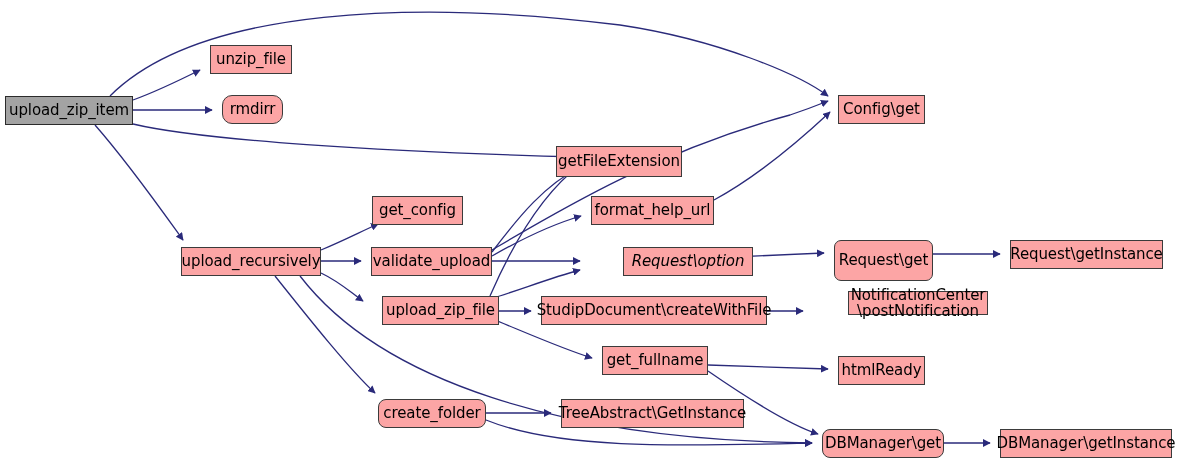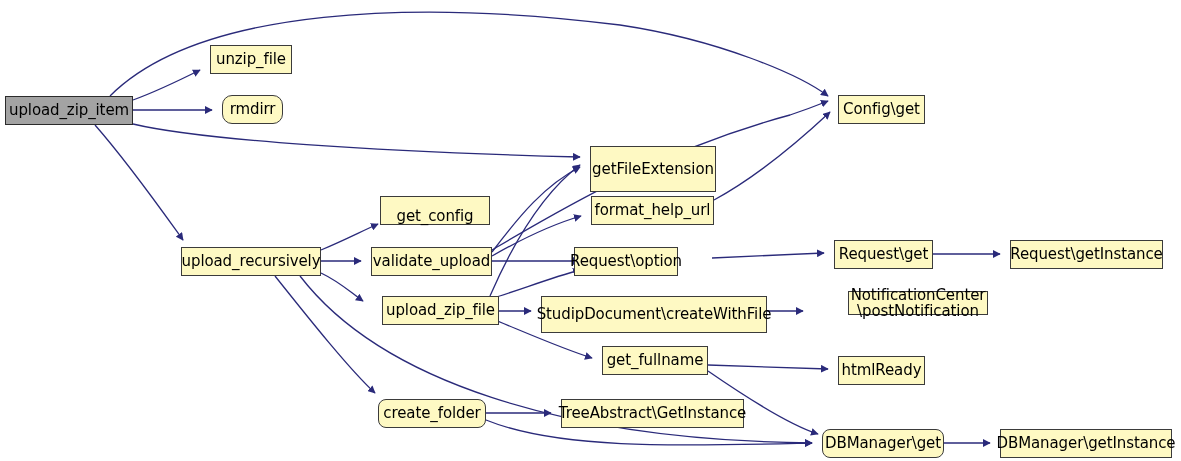--- a/index.html
+++ b/index.html
@@ -21,21 +21,21 @@
     position: absolute;
     left: 0;
     top: 0;
     width: 1181px;
     height: 461px;
   }
   .node {
     position: absolute;
     box-sizing: border-box;
     border: 1px solid #3b3b3b;
-    background: #fef9c3;
+    background: #fca5a5;
     color: #000000;
     font-size: 15px;
     line-height: 1.08;
     display: flex;
     align-items: center;
     justify-content: center;
     text-align: center;
     white-space: pre;
     z-index: 5;
     letter-spacing: -0.1px;
@@ -87,32 +87,32 @@
         <path d="M 486,413 L 551,413" fill="none" stroke="#2a2a7a" stroke-width="1.3" marker-end="url(#arrow)"></path>
         <path d="M 486,420 C 560,450 680,446 812,443" fill="none" stroke="#2a2a7a" stroke-width="1.3" marker-end="url(#arrow)"></path>
         <path d="M 944,443 L 990,443" fill="none" stroke="#2a2a7a" stroke-width="1.3" marker-end="url(#arrow)"></path>
       </g>
   </svg>
   <div id="node-layer">
       <div class="node highlight" style="left: 5px; top: 96px; width: 128px; height: 29px;"><span class="label">upload_zip_item</span></div>
       <div class="node" style="left: 210px; top: 45px; width: 82px; height: 29px;"><span class="label">unzip_file</span></div>
       <div class="node" style="left: 222px; top: 95px; width: 61px; height: 29px; border-radius: 10px;"><span class="label">rmdirr</span></div>
       <div class="node" style="left: 181px; top: 247px; width: 140px; height: 29px;"><span class="label">upload_recursively</span></div>
-      <div class="node" style="left: 380px; top: 196px; width: 110px; height: 29px; align-items: flex-end;"><span class="label">get_config</span></div>
+      <div class="node" style="left: 372px; top: 196px; width: 91px; height: 29px;"><span class="label">get_config</span></div>
       <div class="node" style="left: 371px; top: 247px; width: 121px; height: 29px;"><span class="label">validate_upload</span></div>
       <div class="node" style="left: 382px; top: 296px; width: 117px; height: 29px;"><span class="label">upload_zip_file</span></div>
       <div class="node" style="left: 378px; top: 399px; width: 108px; height: 29px; border-radius: 8px;"><span class="label">create_folder</span></div>
-      <div class="node" style="left: 590px; top: 146px; width: 126px; height: 46px;"><span class="label">getFileExtension</span></div>
+      <div class="node" style="left: 556px; top: 146px; width: 126px; height: 31px;"><span class="label">getFileExtension</span></div>
       <div class="node" style="left: 591px; top: 196px; width: 123px; height: 29px;"><span class="label">format_help_url</span></div>
-      <div class="node" style="left: 574px; top: 247px; width: 104px; height: 29px;"><span class="label">Request\option</span></div>
-      <div class="node" style="left: 541px; top: 296px; width: 226px; height: 37px;"><span class="label">StudipDocument\createWithFile</span></div>
+      <div class="node" style="left: 623px; top: 247px; width: 130px; height: 29px; font-style: italic;"><span class="label">Request\option</span></div>
+      <div class="node" style="left: 541px; top: 296px; width: 226px; height: 29px;"><span class="label">StudipDocument\createWithFile</span></div>
       <div class="node" style="left: 602px; top: 346px; width: 106px; height: 29px;"><span class="label">get_fullname</span></div>
       <div class="node" style="left: 561px; top: 399px; width: 183px; height: 29px;"><span class="label">TreeAbstract\GetInstance</span></div>
       <div class="node" style="left: 838px; top: 95px; width: 87px; height: 29px;"><span class="label">Config\get</span></div>
-      <div class="node" style="left: 834px; top: 240px; width: 99px; height: 29px;"><span class="label">Request\get</span></div>
+      <div class="node" style="left: 834px; top: 240px; width: 99px; height: 41px; border-radius: 7px;"><span class="label">Request\get</span></div>
       <div class="node" style="left: 848px; top: 291px; width: 140px; height: 24px;"><span class="label">NotificationCenter
 \postNotification</span></div>
       <div class="node" style="left: 838px; top: 356px; width: 87px; height: 29px;"><span class="label">htmlReady</span></div>
       <div class="node" style="left: 822px; top: 429px; width: 122px; height: 29px; border-radius: 8px;"><span class="label">DBManager\get</span></div>
       <div class="node" style="left: 1010px; top: 240px; width: 153px; height: 29px;"><span class="label">Request\getInstance</span></div>
       <div class="node" style="left: 1000px; top: 429px; width: 172px; height: 29px;"><span class="label">DBManager\getInstance</span></div>
     </div>
 </div>
 
 </body></html>

